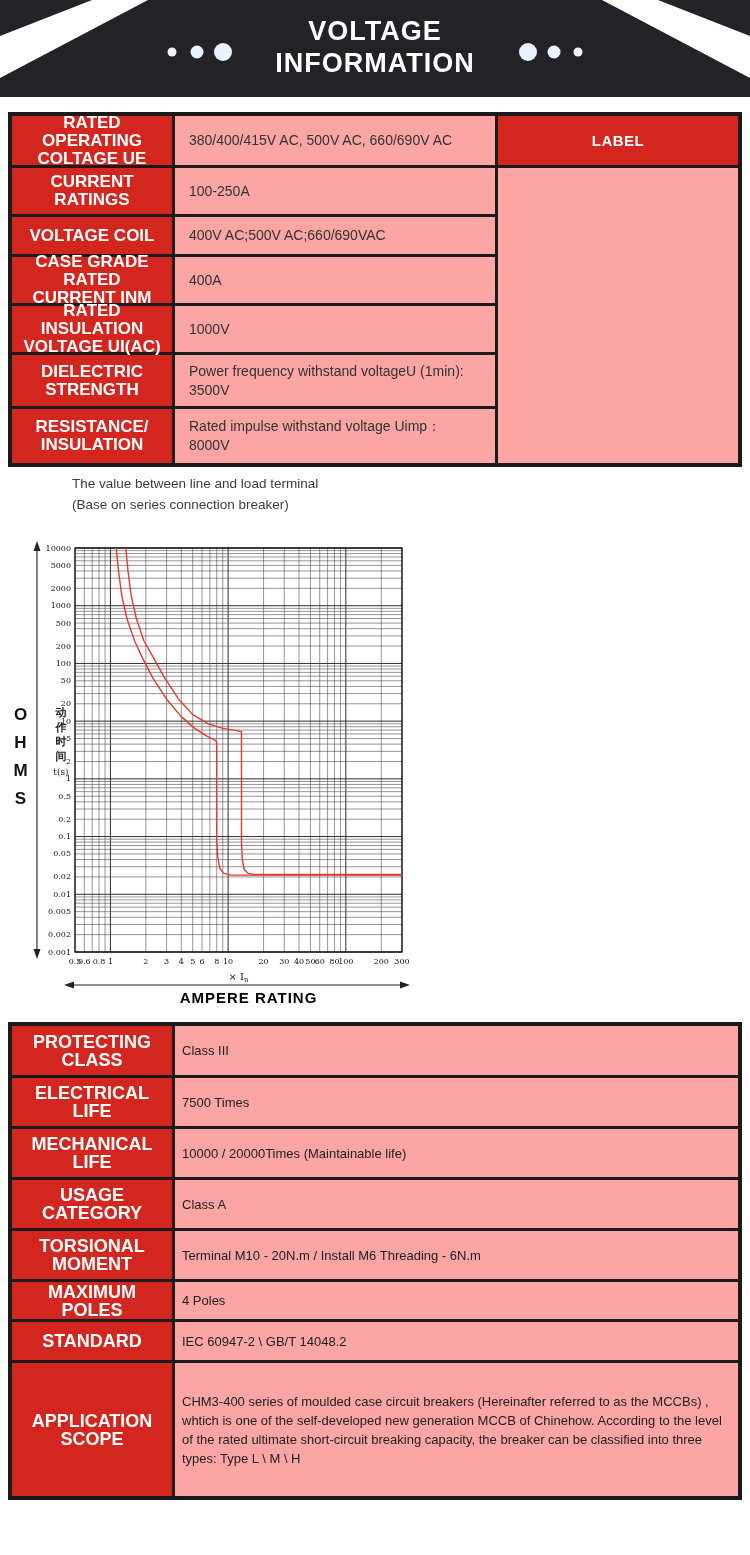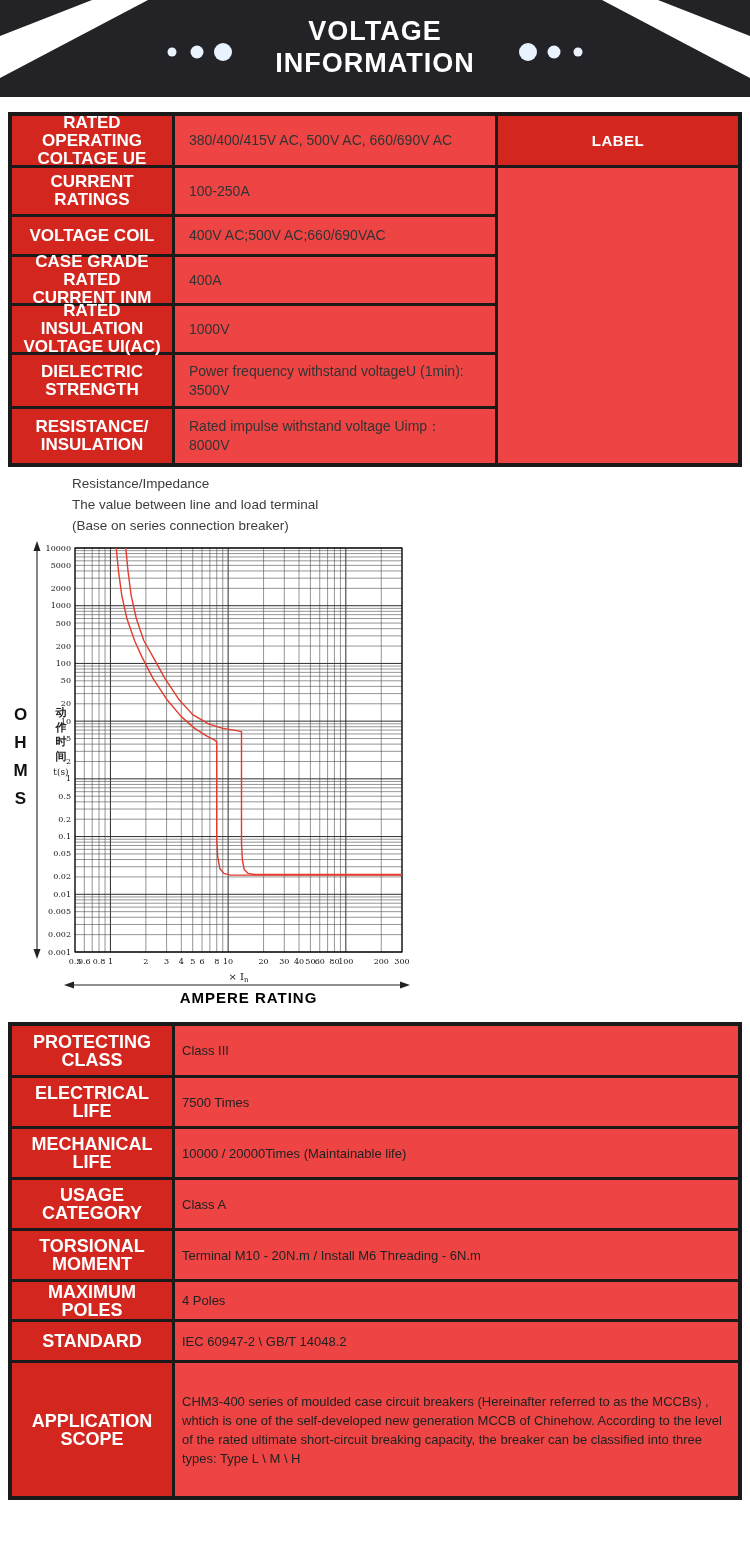--- a/index.html
+++ b/index.html
@@ -30,21 +30,21 @@
   .spec-table-top {
     margin-top:15px;
     grid-template-columns:160px 320px 240px;
     grid-template-rows:49px 46px 37px 46px 46px 51px 54px;
   }
   .spec-table-bottom {
     margin-top:12px;
     grid-template-columns:160px 563px;
     grid-template-rows:49px 48px 48px 48px 48px 37px 38px 133px;
   }
-  .cell { background:#ef4444; display:flex; align-items:center; }
+  .cell { background:#fca5a5; display:flex; align-items:center; }
   .red-cell {
     background:var(--red,#d2261f); color:#ffffff; font-weight:bold;
     font-size:17px; line-height:18px; justify-content:center;
     text-align:center; white-space:pre-line; padding:0 4px;
   }
   .head-cell {
     background:var(--red,#d2261f); color:#ffffff; font-weight:bold;
     font-size:15px; justify-content:center; letter-spacing:0.5px;
   }
   .value-cell {
@@ -120,21 +120,20 @@
     
       <div class="cell red-cell" style="grid-area: 7 / 1;">RESISTANCE/
 INSULATION</div>
       <div class="cell value-cell" style="grid-area: 7 / 2;">Rated impulse withstand voltage Uimp：
 8000V</div>
     </div>
 </section>
 
 <section class="chart-section">
   <div class="chart-notes">
-    <div>Resistance/Impedance</div>
     <div>The value between line and load terminal</div>
     <div>(Base on series connection breaker)</div>
   </div>
   <div class="ohms">OHMS</div>
   <svg id="trip-chart" width="420" height="475">
       <line x1="45" y1="13" x2="45" y2="417" stroke="#4d4d4d" stroke-width="0.6"></line>
       <line x1="54.319963214385034" y1="13" x2="54.319963214385034" y2="417" stroke="#4d4d4d" stroke-width="0.6"></line>
       <line x1="62.19987983382302" y1="13" x2="62.19987983382302" y2="417" stroke="#4d4d4d" stroke-width="0.6"></line>
       <line x1="69.02577408961088" y1="13" x2="69.02577408961088" y2="417" stroke="#4d4d4d" stroke-width="0.6"></line>
       <line x1="75.04663952592713" y1="13" x2="75.04663952592713" y2="417" stroke="#4d4d4d" stroke-width="0.6"></line>

